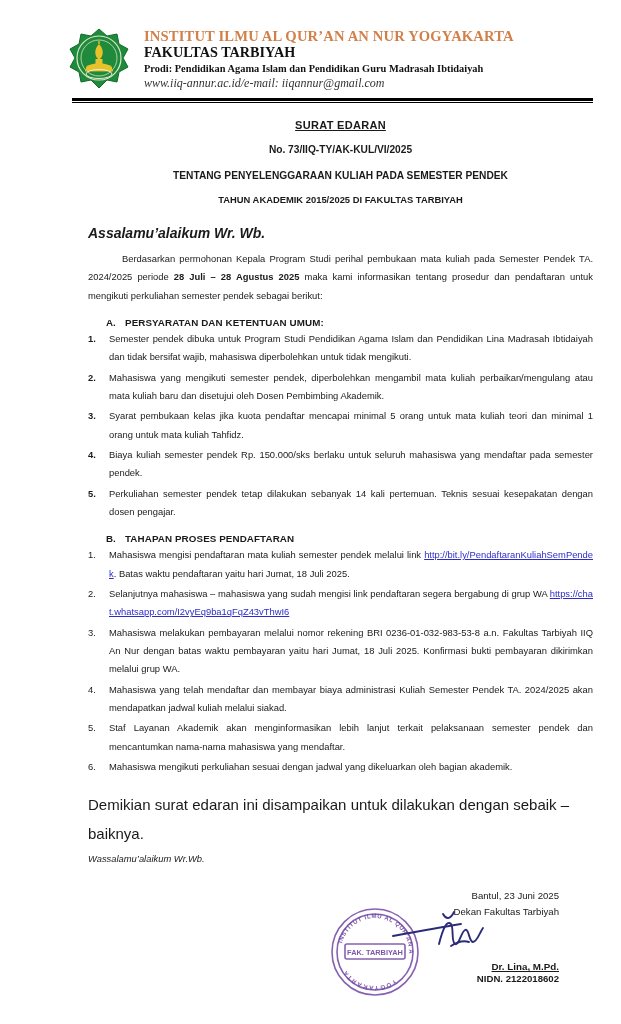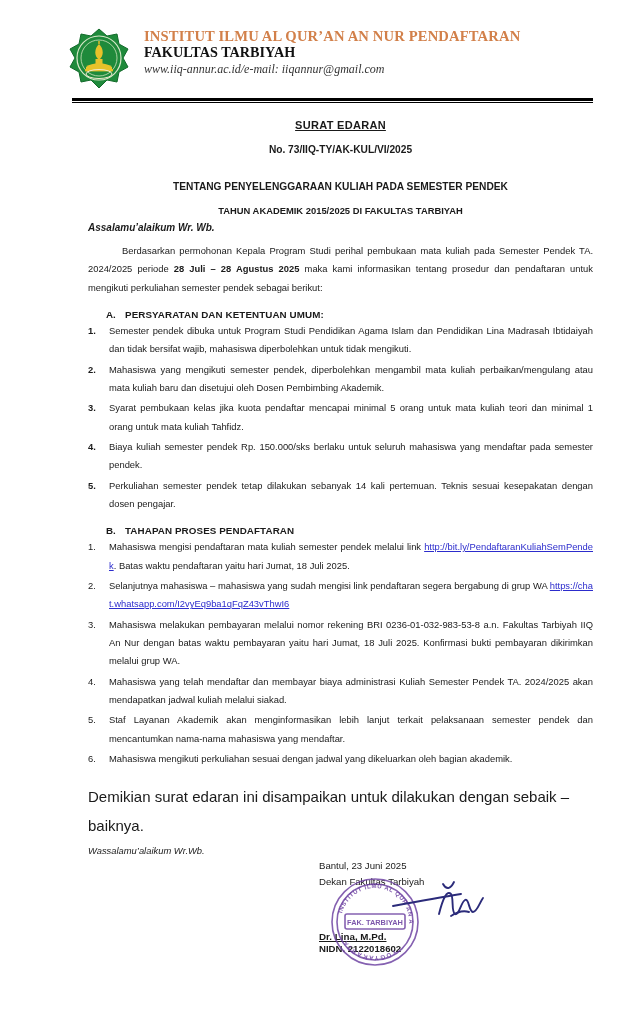--- a/index.html
+++ b/index.html
@@ -103,33 +103,33 @@
     letter-spacing: 0.3px;
   }
   .t-no {
     font-size: 10.2px;
     font-weight: bold;
     margin-top: 13px;
   }
   .t-tentang {
     font-size: 10.2px;
     font-weight: bold;
-    margin-top: 26px;
+    margin-top: 15px;
   }
   .t-tahun {
     font-size: 9.4px;
     font-weight: bold;
     margin-top: 13px;
   }
 
   .salam {
-    font-size: 10px;
+    font-size: 14px;
     font-weight: bold;
     font-style: italic;
-    margin-top: 6px;
+    margin-top: 20px;
   }
   .para {
     font-size: 9.4px;
     text-align: justify;
     line-height: 1.95;
     margin-top: 9px;
   }
   .para.indent { text-indent: 34px; }
   .para b { font-weight: bold; }
 
@@ -189,22 +189,23 @@
   }
   .closing2 {
     font-size: 9.4px;
     font-style: italic;
     margin-top: 1px;
     line-height: 1.95;
   }
 
   
   .sign-block {
+    margin-top: 22px;
     margin-right: 34px;
-    text-align: left;
+    text-align: right;
     width: 240px;
     margin-left: auto;
     position: relative;
   }
   .sign-city { font-size: 9.6px; }
   .sign-role { font-size: 9.6px; margin-top: 5px; }
   .sign-space { height: 44px; }
   .sign-name {
     font-size: 9.8px;
     font-weight: bold;
@@ -245,22 +246,23 @@
 
         <path d="M31 14 L31 17" stroke="#e8c22a" stroke-width="1.4"></path>
         <path d="M31 17 C26 22 26 29 31 33 C36 29 36 22 31 17 Z" fill="#e8c22a"></path>
         <rect x="27.5" y="32" width="7" height="5" fill="#e8c22a"></rect>
         <path d="M18 40 C24 35 38 35 44 40 L44 42 L18 42 Z" fill="#e8c22a"></path>
         <rect x="17" y="42" width="28" height="2.4" fill="#e8c22a"></rect>
         <ellipse cx="31" cy="47" rx="13" ry="4.5" fill="none" stroke="#f2ecd0" stroke-width="1"></ellipse>
       </svg>
     </div>
     <div class="lh-text">
-      <div class="lh-institute">INSTITUT ILMU AL QUR’AN AN NUR PENDAFTARAN</div>
+      <div class="lh-institute">INSTITUT ILMU AL QUR’AN AN NUR YOGYAKARTA</div>
       <div class="lh-faculty">FAKULTAS TARBIYAH</div>
+      <div class="lh-prodi">Prodi: Pendidikan Agama Islam dan Pendidikan Guru Madrasah Ibtidaiyah</div>
       <div class="lh-web">www.iiq-annur.ac.id/e-mail: iiqannur@gmail.com</div>
     </div>
   </div>
   <hr class="hr-thick">
   <hr class="hr-thin">
 
   <div class="content">
 
     <div class="title-block">
       <div class="t-surat">SURAT EDARAN</div>

